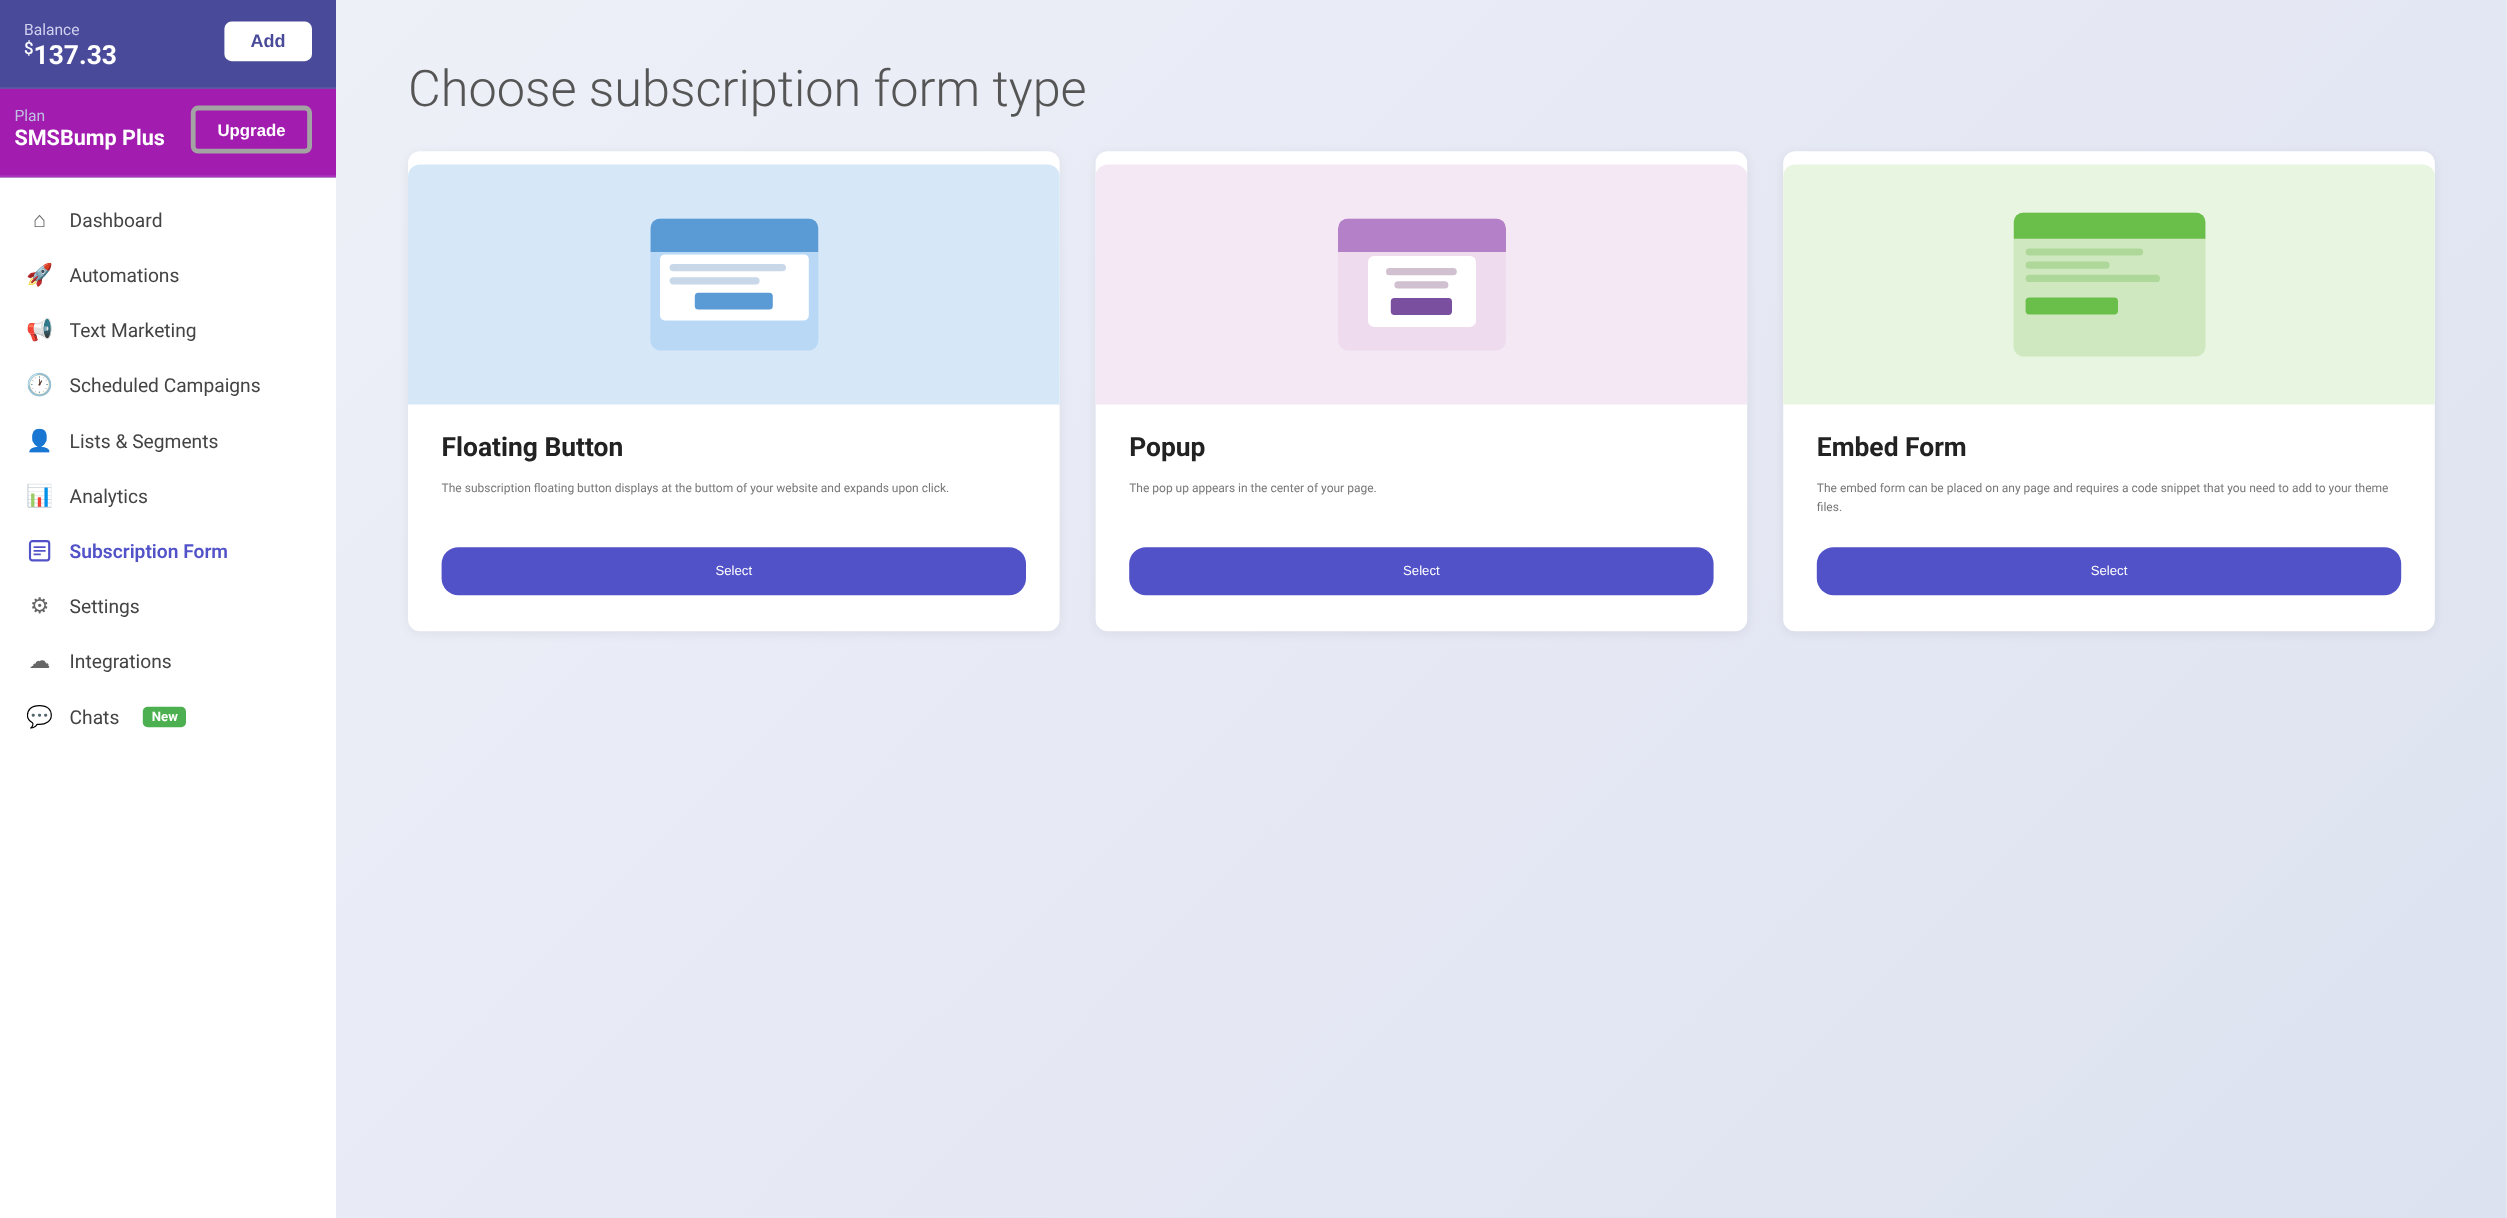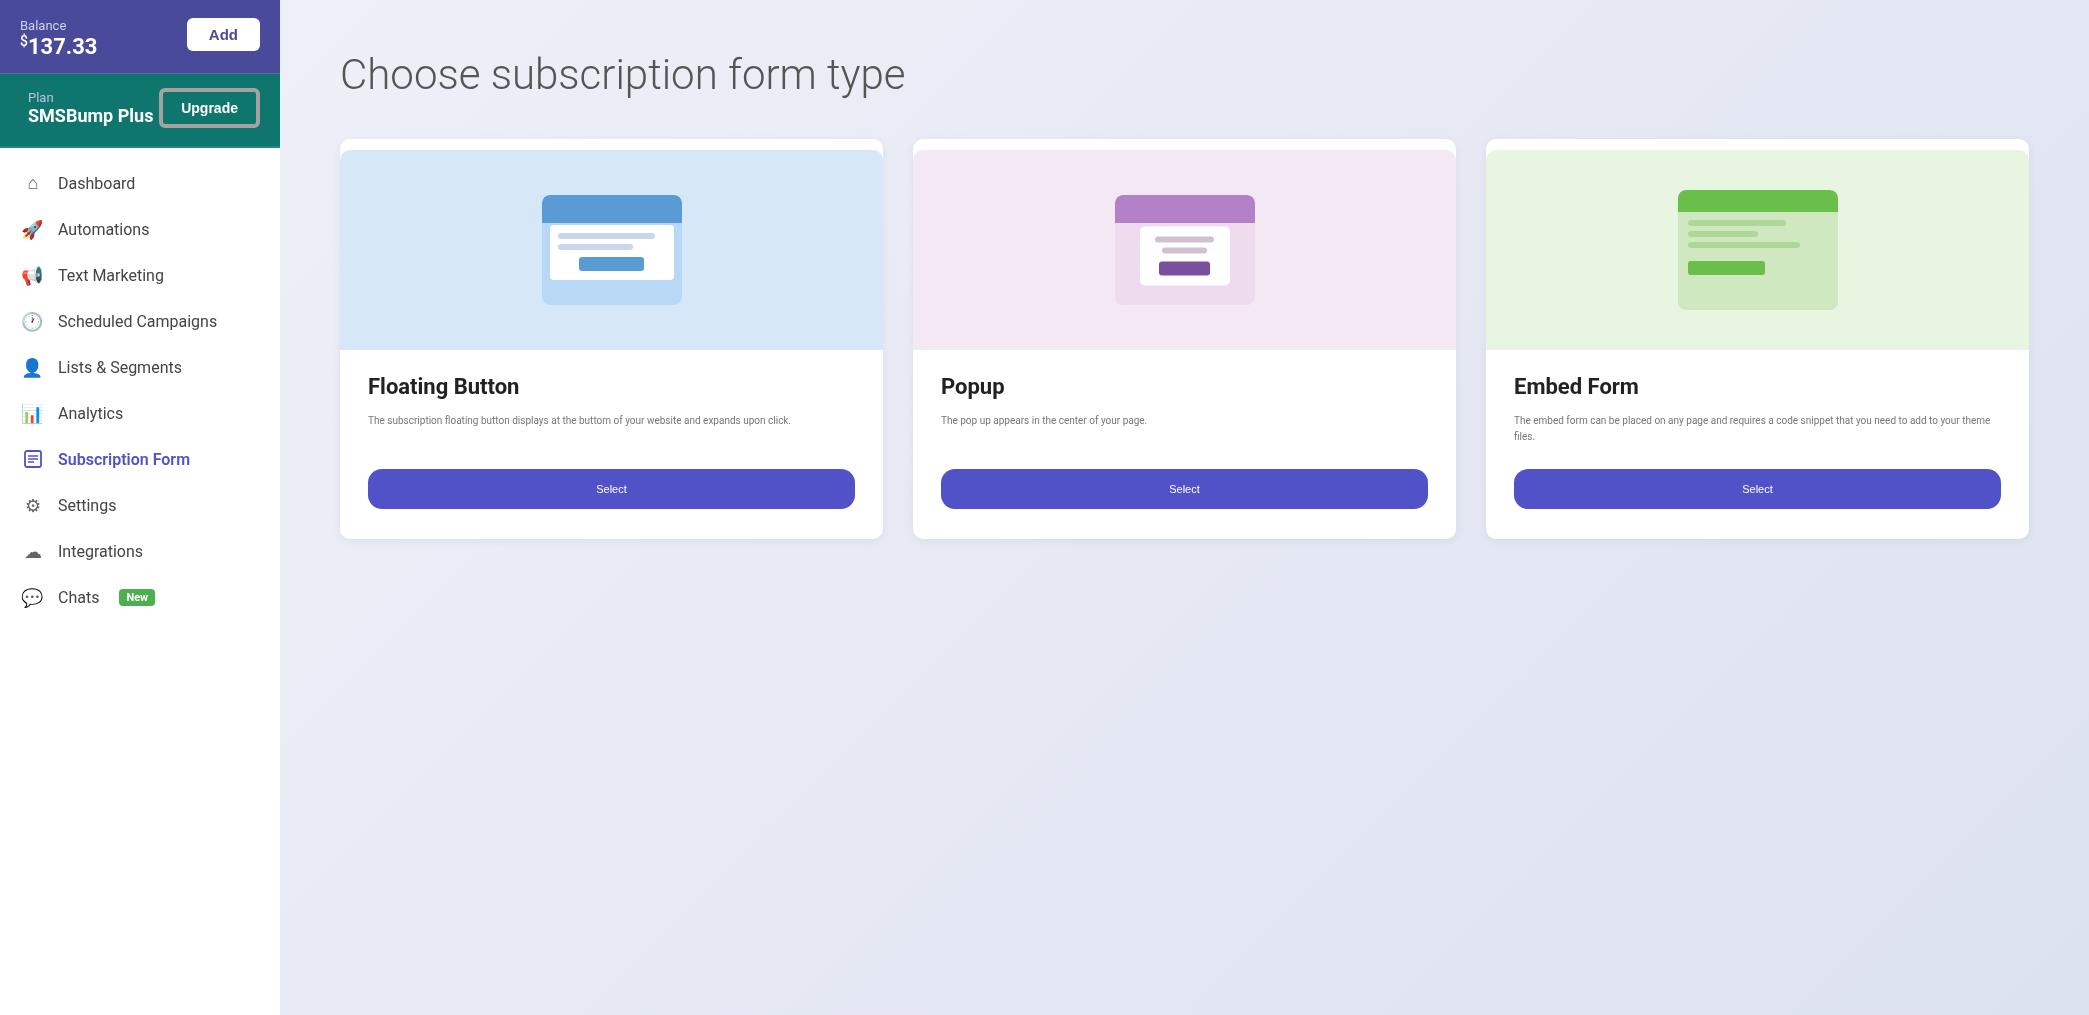--- a/index.html
+++ b/index.html
@@ -47,22 +47,22 @@
       color: #4a4a9a;
       border: none;
       border-radius: 6px;
       padding: 8px 22px;
       font-weight: 700;
       font-size: 15px;
       cursor: pointer;
     }
 
     .sidebar-plan {
-      background: #0f766e;
-      padding: 14px 20px 18px 28px;
+      background: #a21caf;
+      padding: 14px 20px 18px 12px;
       display: flex;
       align-items: center;
       justify-content: space-between;
       border-bottom: 2px solid rgba(255,255,255,0.1);
     }
     .sidebar-plan-label {
       color: #c0c0e0;
       font-size: 13px;
     }
     .sidebar-plan-name {
@@ -126,21 +126,21 @@
       flex: 1;
       background: linear-gradient(135deg, #eef0f8 0%, #dde2f0 100%);
       padding: 50px 60px;
       overflow-y: auto;
     }
 
     .page-title {
       font-size: 42px;
       font-weight: 300;
       color: #555;
-      margin-bottom: 40px;
+      margin-bottom: 27px;
     }
 
     .cards-row {
       display: flex;
       gap: 30px;
     }
 
     .card {
       background: #fff;
       border-radius: 10px;

